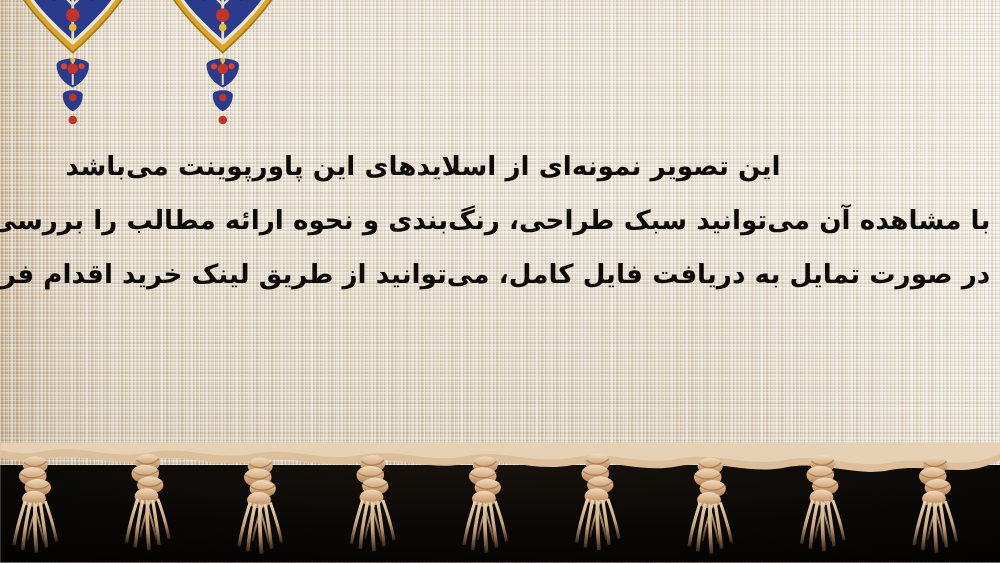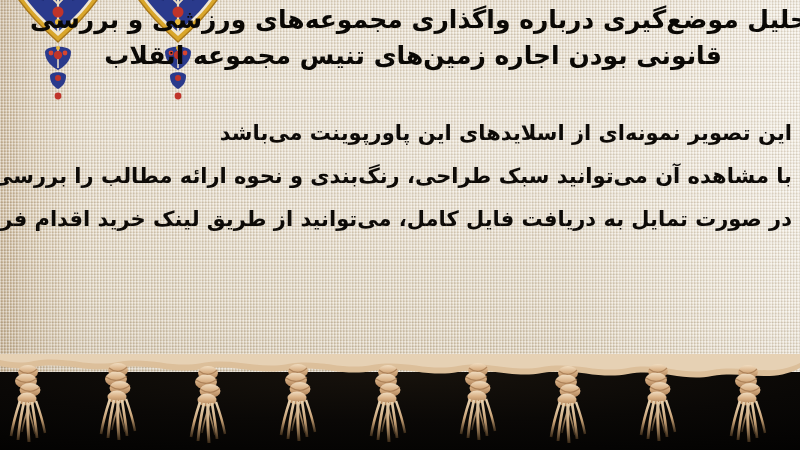--- a/index.html
+++ b/index.html
@@ -121,23 +121,23 @@
     text-align: center;
   }
   .title-line.l2 {
     margin-right: -26px;
   }
 
   .body-block {
     position: absolute;
     top: 112px;
     right: 8px;
-    width: 684px;
+    width: 740px;
     direction: rtl;
-    text-align: right;
+    text-align: left;
   }
   .body-line {
     font-family: "DejaVu Sans", sans-serif;
     font-weight: bold;
     font-size: 21px;
     line-height: 43px;
     color: #0d0a07;
     white-space: nowrap;
     letter-spacing: -0.1px;
   }
@@ -240,24 +240,20 @@
 
       <g transform="translate(178,8)">
         <use href="#medallion"></use>
       </g>
       <g transform="translate(178,52)">
         <use href="#pendant"></use>
       </g>
     </svg>
   </div>
 
-  <div class="title-block">
-    <div class="title-line l1">حلیل موضع‌گیری درباره واگذاری مجموعه‌های ورزشی و بررسی</div>
-    <div class="title-line l2">قانونی بودن اجاره زمین‌های تنیس مجموعه انقلاب</div>
-  </div>
 
   <div class="body-block">
     <div class="body-line">این تصویر نمونه‌ای از اسلایدهای این پاورپوینت می‌باشد</div>
     <div class="body-line">با مشاهده آن می‌توانید سبک طراحی، رنگ‌بندی و نحوه ارائه مطالب را بررسی نمایید</div>
     <div class="body-line">در صورت تمایل به دریافت فایل کامل، می‌توانید از طریق لینک خرید اقدام فرمایید</div>
   </div>
 
   <div class="fringe-zone">
     <div class="black-band"></div>
 

